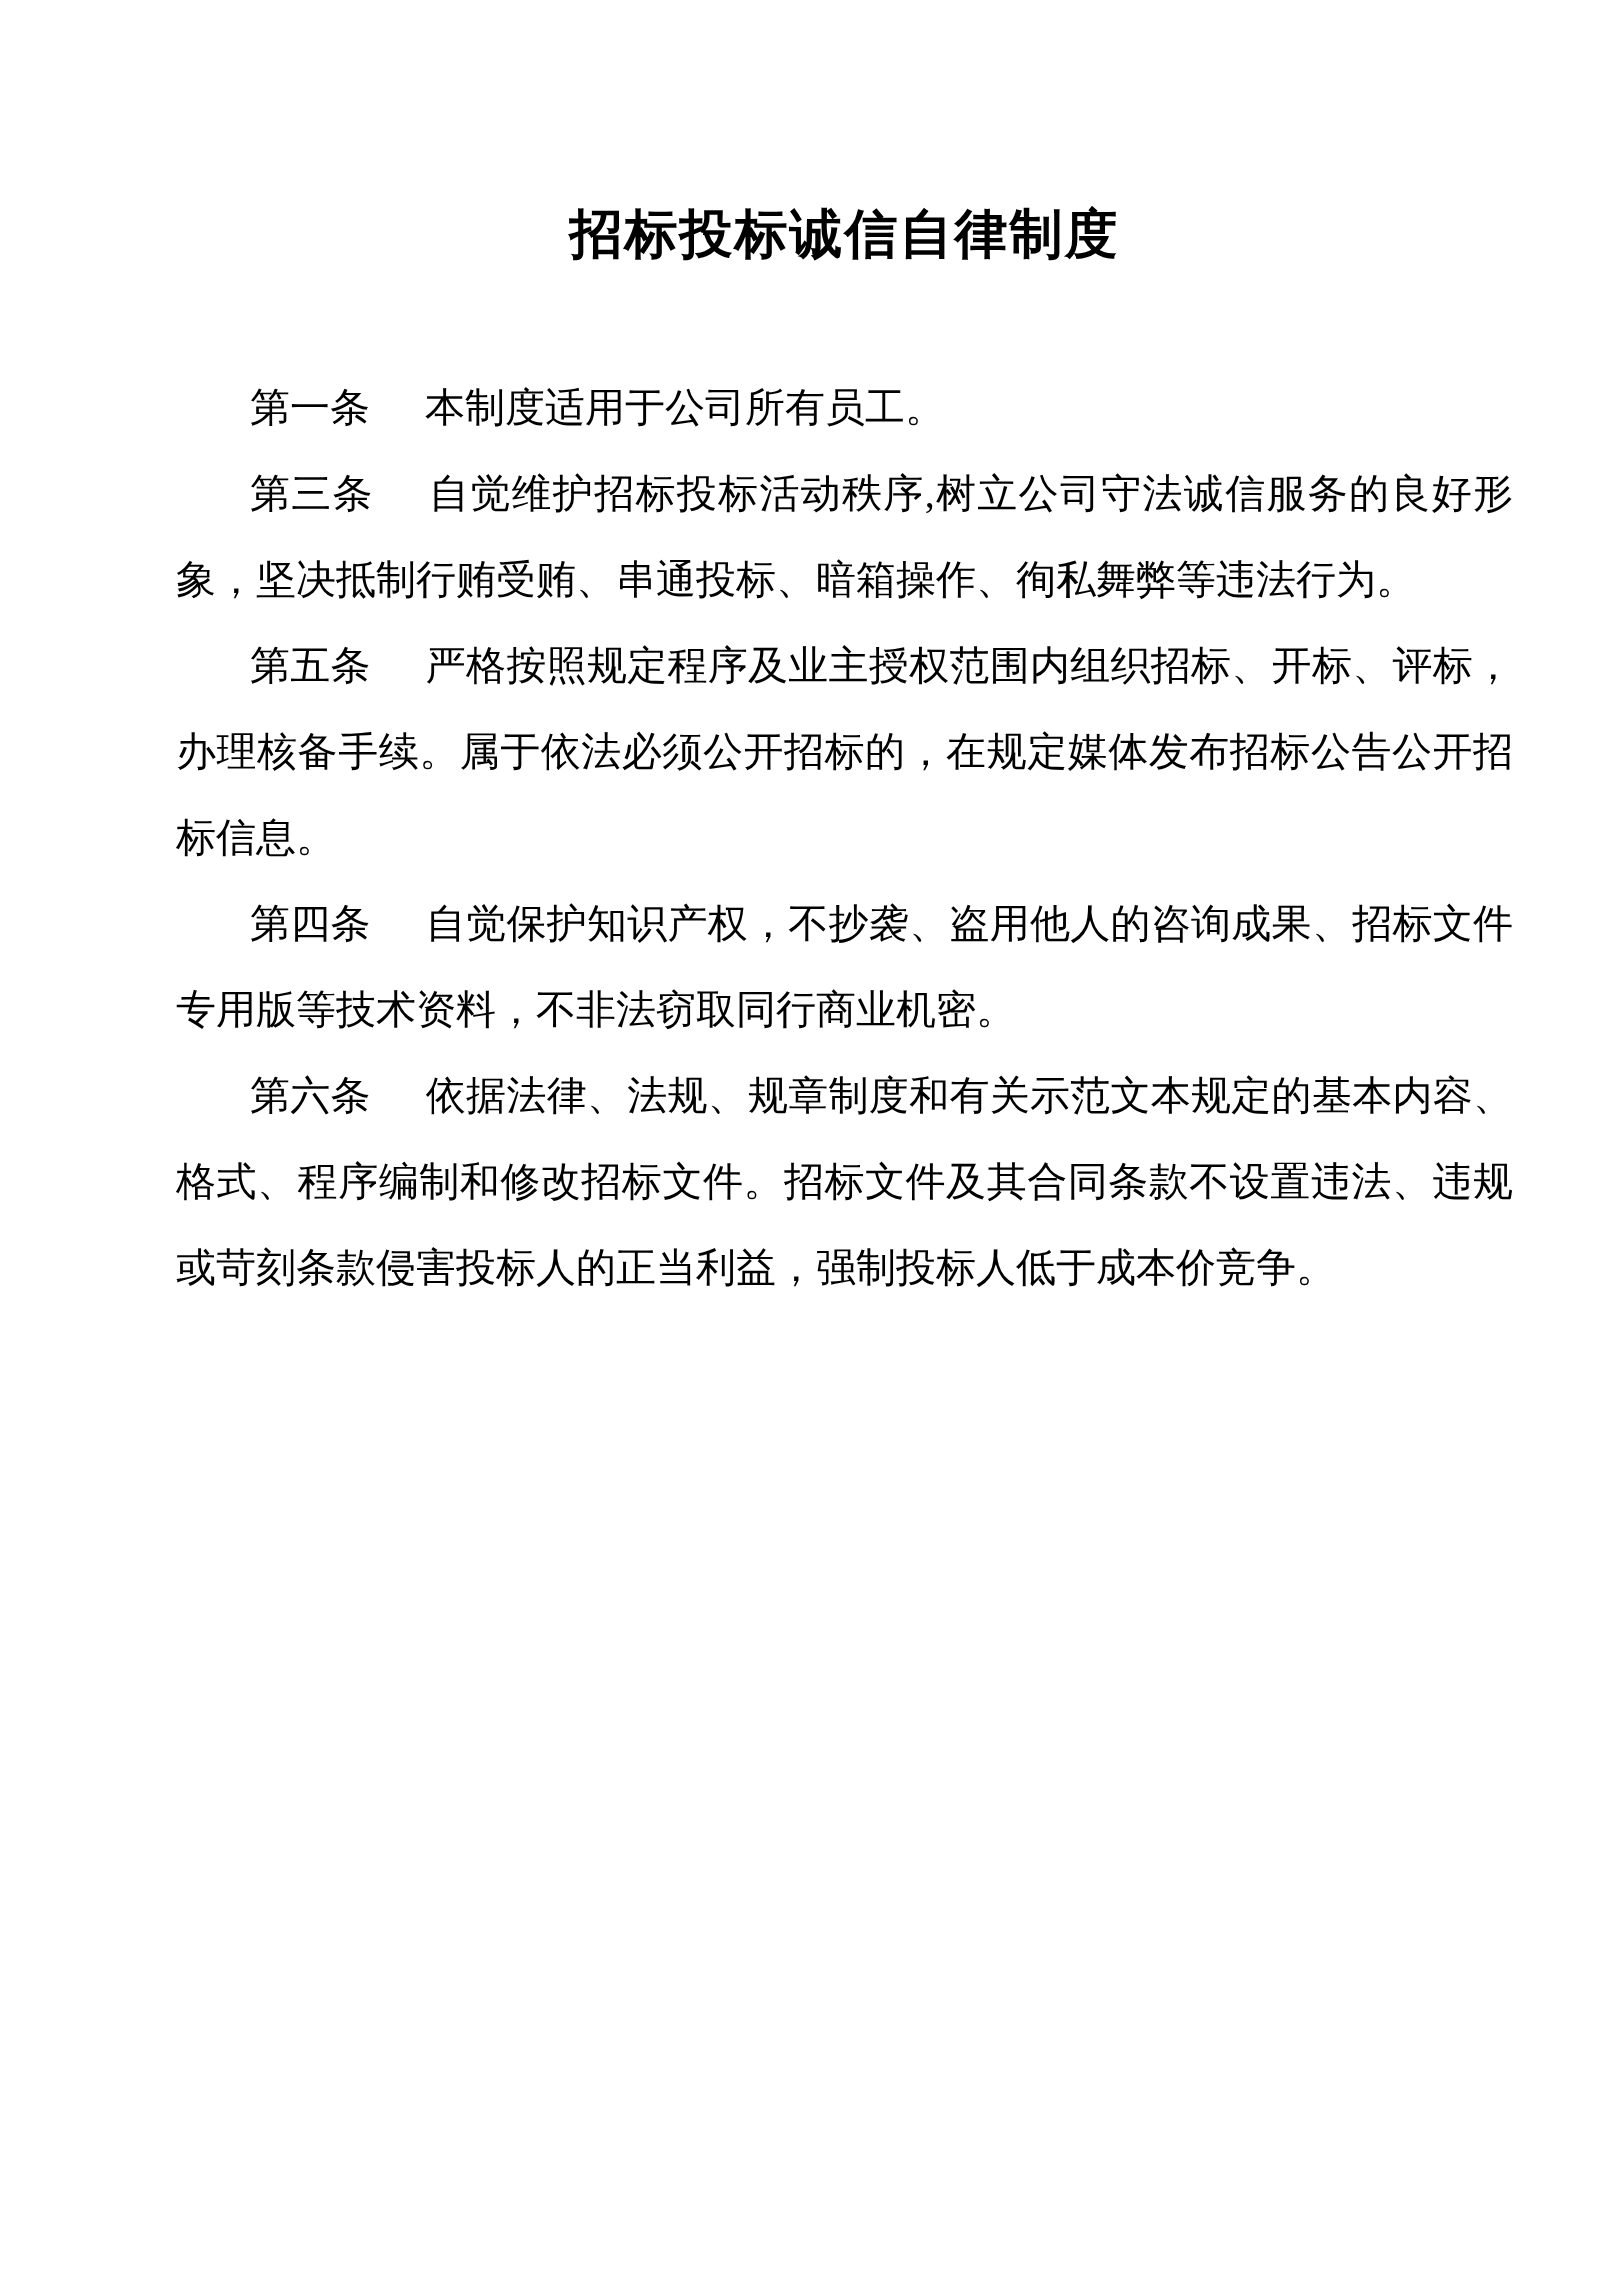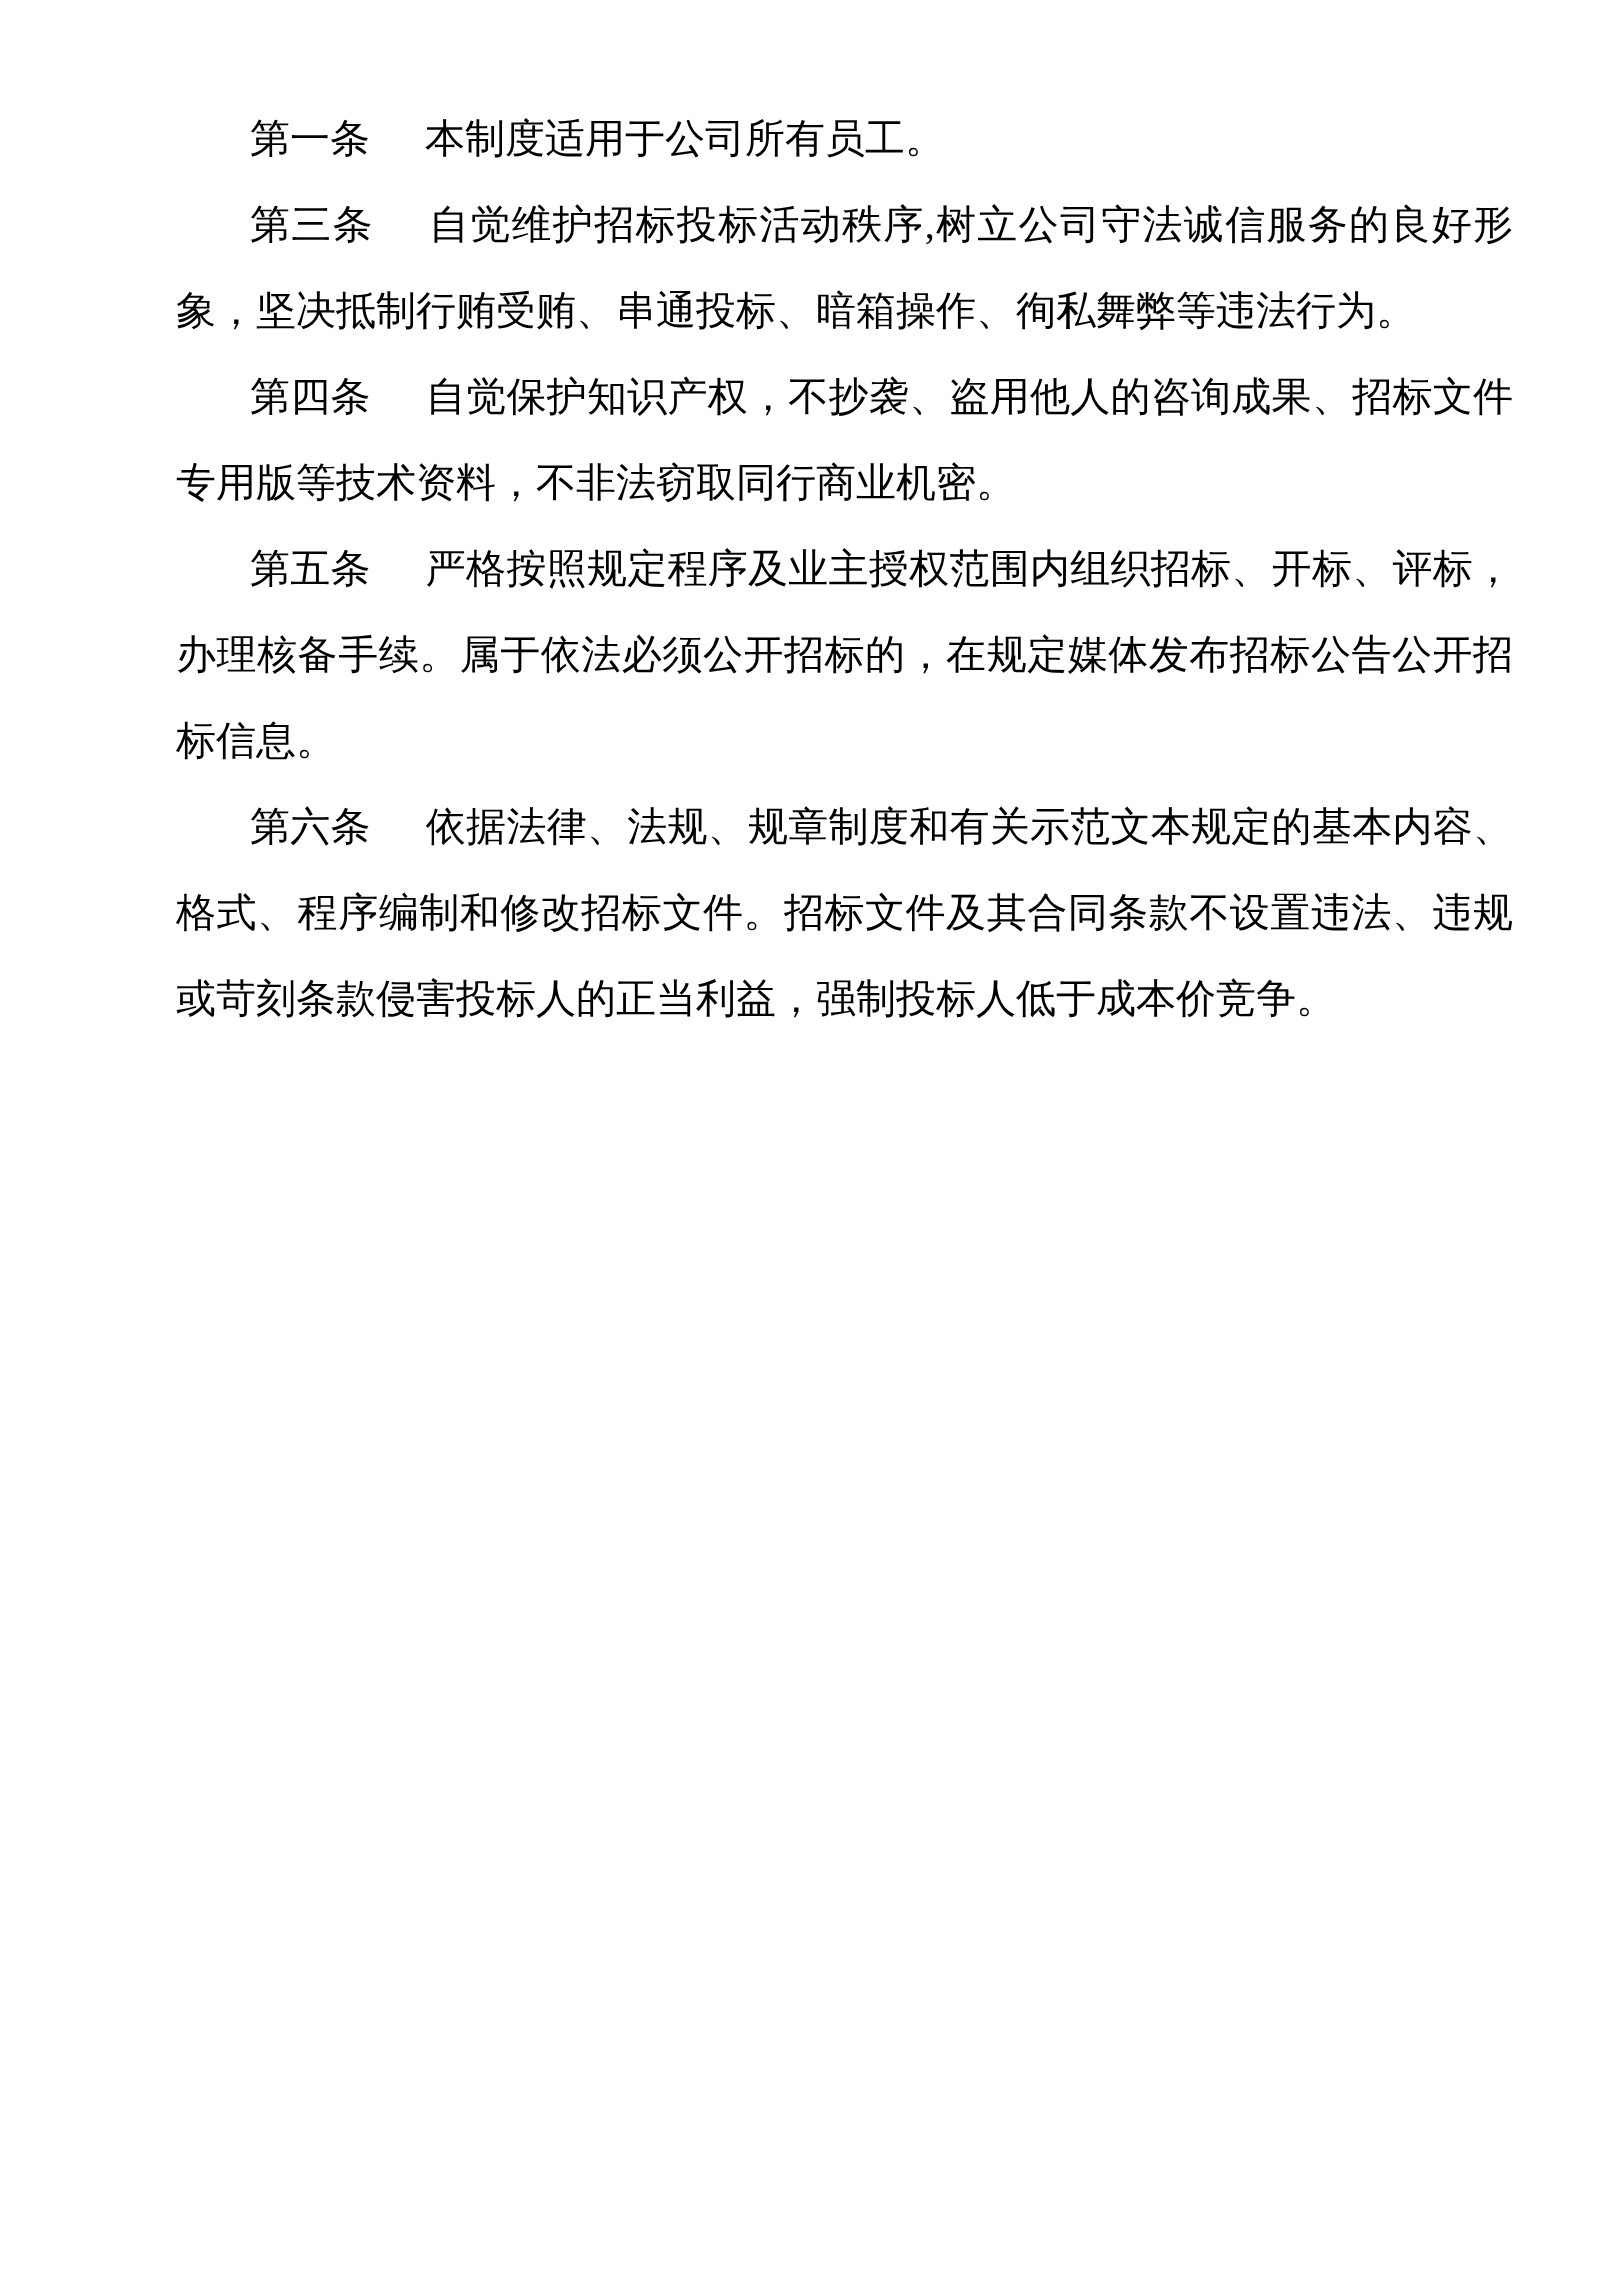--- a/index.html
+++ b/index.html
@@ -48,31 +48,32 @@
     text-indent: 74px;
   }
   .article-label {
     margin-right: 55px;
   }
 </style>
 </head>
 <body>
 
 <div class="page">
+  <h1 class="doc-title">招标投标诚信自律制度</h1>
 
   <div class="doc-body">
 
     <div id="articles-container">
   <p class="article-para"><span class="article-label">第一条</span><span class="article-text">本制度适用于公司所有员工。</span></p>
 
 
   <p class="article-para"><span class="article-label">第三条</span><span class="article-text">自觉维护招标投标活动秩序,树立公司守法诚信服务的良好形象，坚决抵制行贿受贿、串通投标、暗箱操作、徇私舞弊等违法行为。</span></p>
 
+  <p class="article-para"><span class="article-label">第五条</span><span class="article-text">严格按照规定程序及业主授权范围内组织招标、开标、评标，办理核备手续。属于依法必须公开招标的，在规定媒体发布招标公告公开招标信息。</span></p>
+
   <p class="article-para"><span class="article-label">第四条</span><span class="article-text">自觉保护知识产权，不抄袭、盗用他人的咨询成果、招标文件专用版等技术资料，不非法窃取同行商业机密。</span></p>
-
-  <p class="article-para"><span class="article-label">第五条</span><span class="article-text">严格按照规定程序及业主授权范围内组织招标、开标、评标，办理核备手续。属于依法必须公开招标的，在规定媒体发布招标公告公开招标信息。</span></p>
 
   <p class="article-para"><span class="article-label">第六条</span><span class="article-text">依据法律、法规、规章制度和有关示范文本规定的基本内容、格式、程序编制和修改招标文件。招标文件及其合同条款不设置违法、违规或苛刻条款侵害投标人的正当利益，强制投标人低于成本价竞争。</span></p>
 
 </div>
   </div>
 </div>
 
 
 </body></html>

